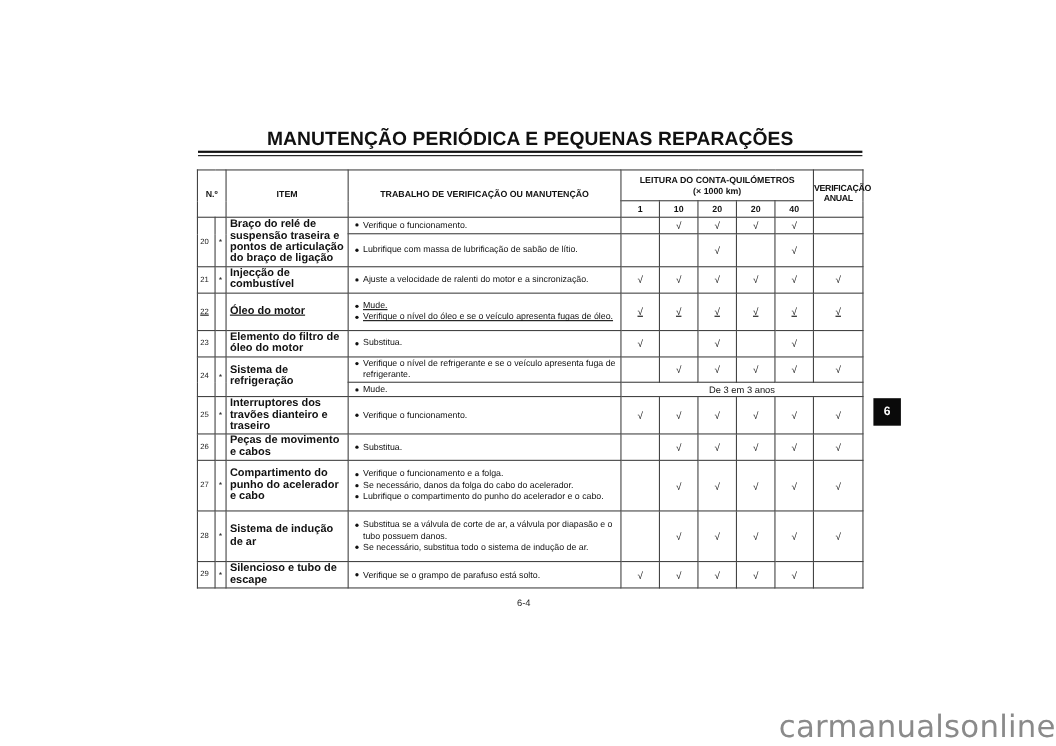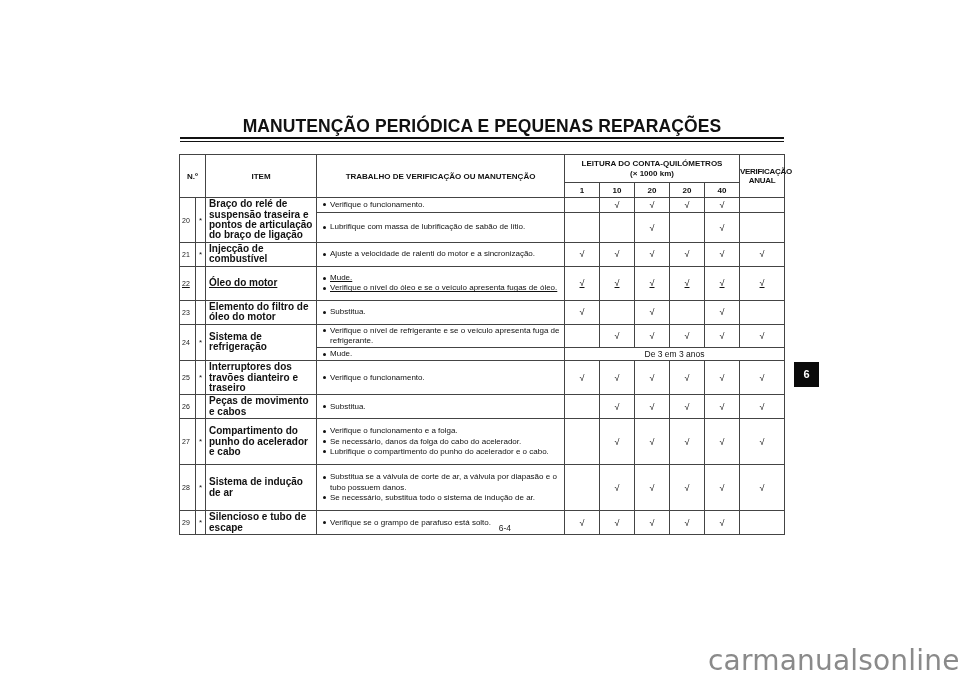--- a/index.html
+++ b/index.html
@@ -45,21 +45,21 @@
   ul.bul { list-style: none; margin: 0; padding: 0; }
   ul.bul li { position: relative; padding-left: 9px; }
   ul.bul li::before {
     content: ""; position: absolute; left: 2px; top: 3.5px; width: 3px; height: 3px; border-radius: 50%; background: #111;
   }
 
   .side-tab {
     position: absolute; left: 794px; top: 362px; width: 25px; height: 25px; background: #0a0a0a;
     color: #fff; font-weight: bold; font-size: 11px; text-align: center; line-height: 25px;
   }
-  .page-no { position: absolute; left: 470px; top: 523px; width: 20px; text-align: right; font-size: 8.5px; color: #222; margin-left: 21px; }
+  .page-no { position: absolute; left: 470px; top: 543px; width: 20px; text-align: left; font-size: 8.5px; color: #222; }
   .watermark {
     position: absolute; left: 708px; top: 644px; font-size: 28px; color: #8a8a8a; font-family: "DejaVu Sans", sans-serif;
     letter-spacing: 0.2px;
   }
 </style>
 </head>
 <body>
 
 <div class="title">MANUTENÇÃO PERIÓDICA E PEQUENAS REPARAÇÕES</div>
 <div class="title-rule1"></div>

